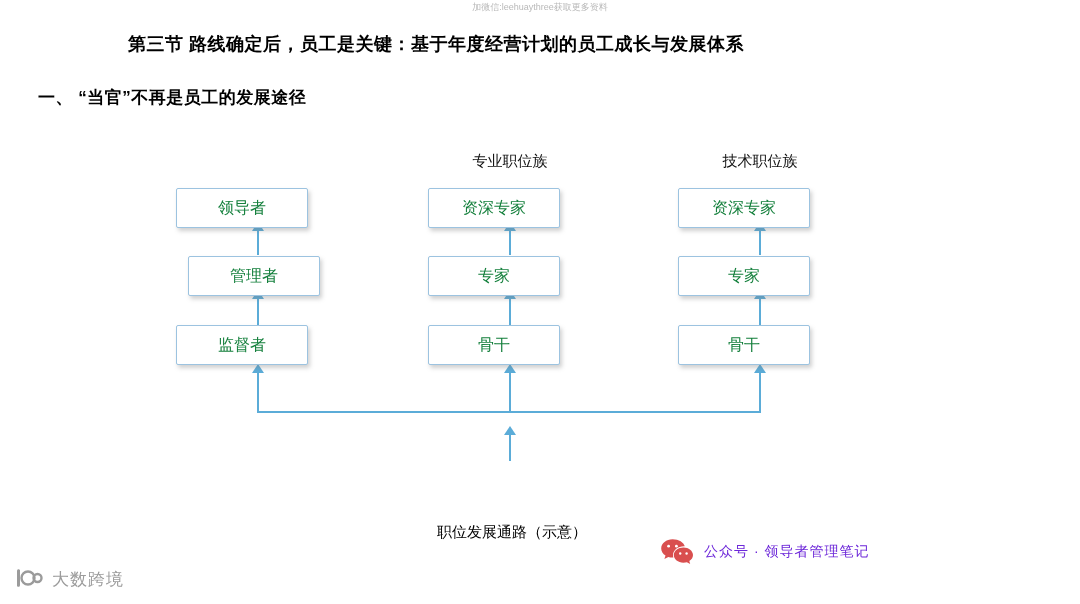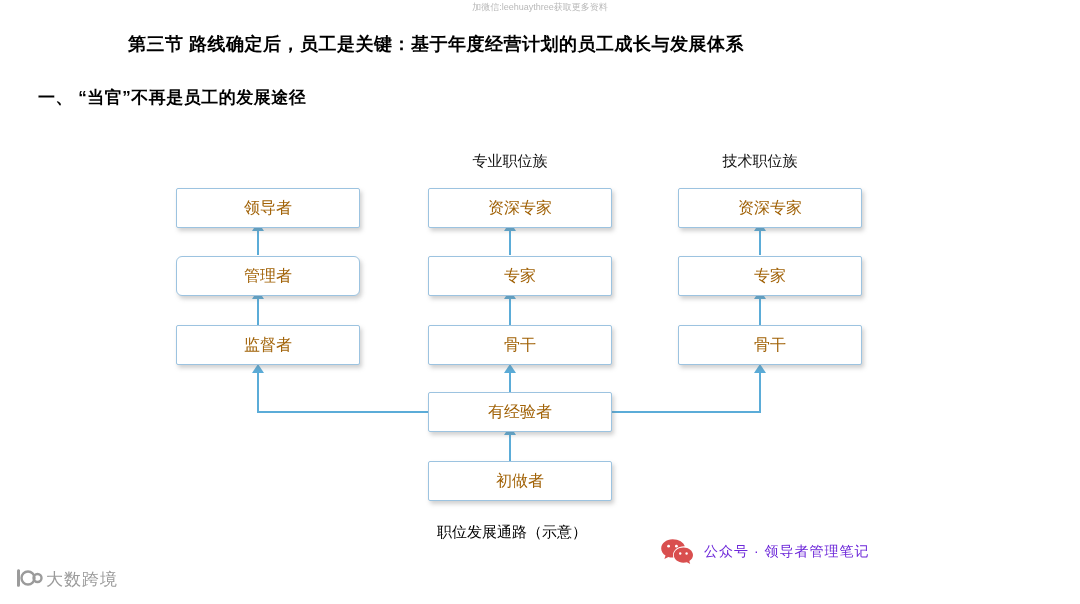--- a/index.html
+++ b/index.html
@@ -64,32 +64,32 @@
   .col-head {
     position: absolute;
     font-size: 15px;
     text-align: center;
     width: 200px;
     color: #111;
   }
 
   .node {
     position: absolute;
-    width: 184px;
+    width: 132px;
     height: 40px;
     box-sizing: border-box;
     background: #ffffff;
     border: 1px solid #9cc3e0;
     border-radius: 2px;
     box-shadow: 2px 3px 4px rgba(120,120,120,0.35);
     display: flex;
     align-items: center;
     justify-content: center;
     font-size: 16px;
-    color: #a16207;
+    color: #15803d;
   }
 
   .conn {
     position: absolute;
     background: #5bacd8;
   }
   .conn.v { width: 2px; }
   .conn.h { height: 2px; }
 
   .arrow-up {
@@ -136,21 +136,21 @@
     letter-spacing: 1px;
     font-weight: 500;
   }
 
   .site-brand {
     position: absolute;
     left: 14px;
     top: 567px;
     display: flex;
     align-items: center;
-    gap: 2px;
+    gap: 8px;
   }
   .site-logo {
     width: 30px;
     height: 24px;
     position: relative;
   }
   .site-brand .label {
     font-size: 17px;
     color: #9b9b9b;
     letter-spacing: 1px;
@@ -189,33 +189,31 @@
   <div class="arrow-up" style="left:252px; top:234px;"></div>
   <div class="conn v" style="left:509px; top:240px; height:42px;"></div>
   <div class="arrow-up" style="left:504px; top:234px;"></div>
   <div class="conn v" style="left:759px; top:240px; height:42px;"></div>
   <div class="arrow-up" style="left:754px; top:234px;"></div>
 
   <div class="conn v" style="left:509px; top:302px; height:29px;"></div>
   <div class="arrow-up" style="left:504px; top:296px;"></div>
 
   <div class="node" style="left:176px; top:58px;">领导者</div>
-  <div class="node" style="left:176px; top:126px;border-radius:6px;">管理者</div>
+  <div class="node" style="left:188px; top:126px;">管理者</div>
   <div class="node" style="left:176px; top:195px;">监督者</div>
 
   <div class="node" style="left:428px; top:58px;">资深专家</div>
   <div class="node" style="left:428px; top:126px;">专家</div>
   <div class="node" style="left:428px; top:195px;">骨干</div>
 
   <div class="node" style="left:678px; top:58px;">资深专家</div>
   <div class="node" style="left:678px; top:126px;">专家</div>
   <div class="node" style="left:678px; top:195px;">骨干</div>
 
-  <div class="node" style="left:428px; top:262px;">有经验者</div>
-  <div class="node" style="left:428px; top:331px;">初做者</div>
 
   <div class="caption">
     <span class="caption-inner">职位发展通路（示意）</span>
   </div>
 </div>
 
 <div class="wechat-brand">
   <span class="wechat-icon">
     <svg width="34" height="28" viewBox="0 0 34 28" xmlns="http://www.w3.org/2000/svg">
       <path d="M12.6 1.3C6.3 1.3 1.2 5.4 1.2 10.4c0 2.9 1.7 5.4 4.3 7.1L4.4 21l3.9-2c1.3.4 2.8.6 4.3.6h.8c-.3-.8-.4-1.6-.4-2.4 0-4.9 4.9-8.9 11-8.9h.8C23.8 4.6 18.8 1.3 12.6 1.3z" fill="#d94f4f"></path>

